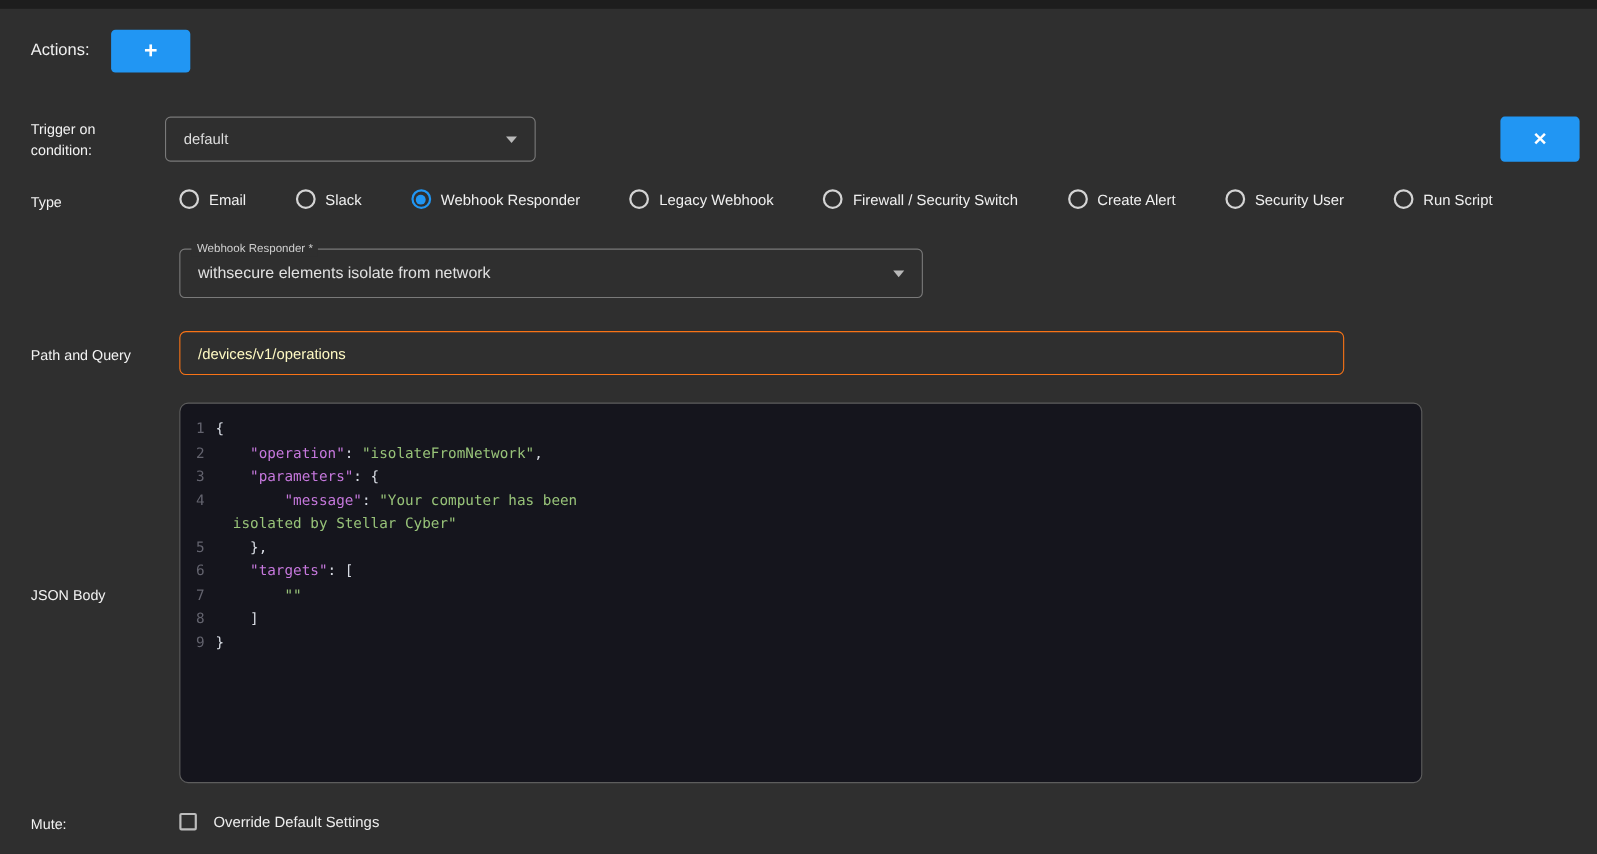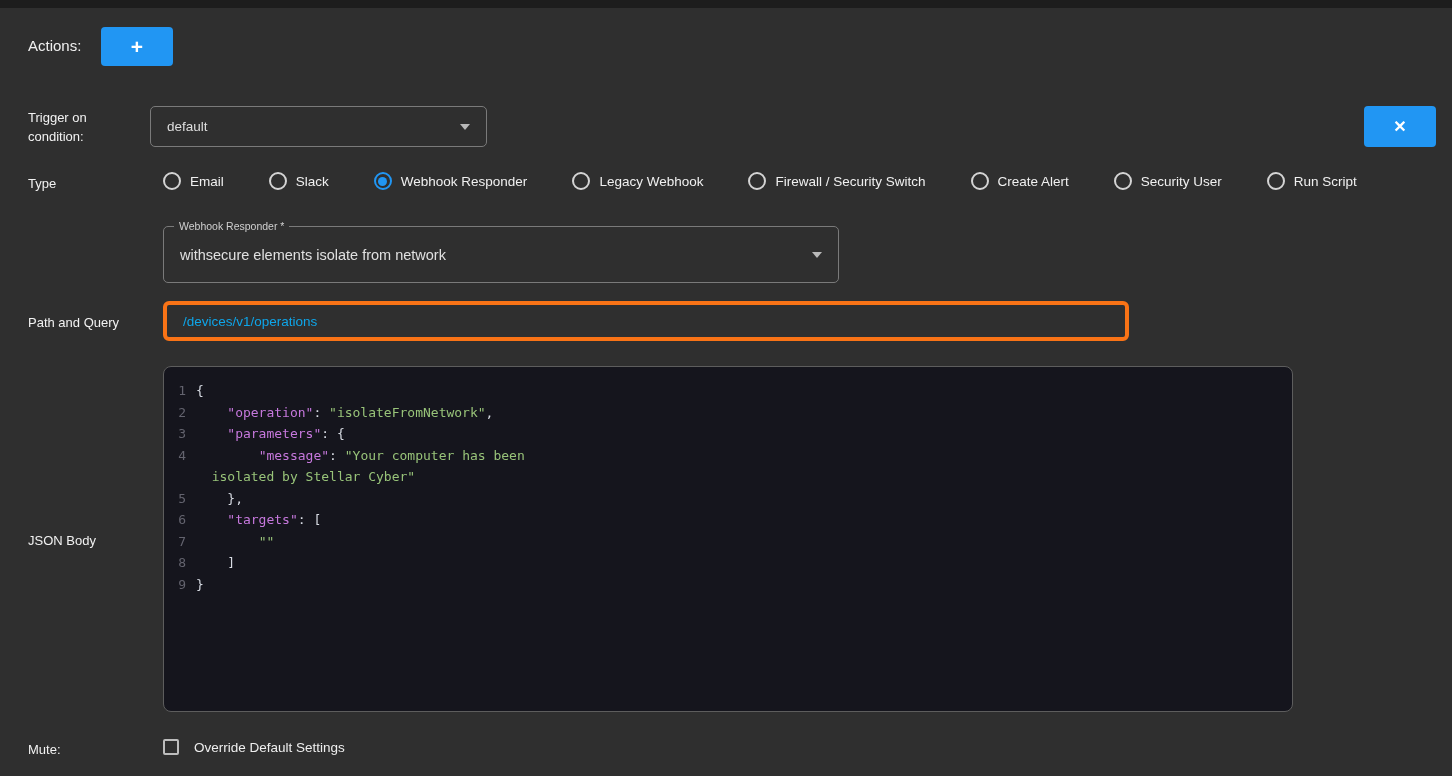--- a/index.html
+++ b/index.html
@@ -68,34 +68,34 @@
     width: 18px; height: 18px; border-radius: 50%;
     border: 2px solid #d4d4d4;
     display: flex; align-items: center; justify-content: center;
     flex: 0 0 auto;
   }
   .radio-dot { width: 9px; height: 9px; border-radius: 50%; background: transparent; }
   .radio-item.selected .radio-circle { border-color: var(--accent, #2196f3); }
   .radio-item.selected .radio-dot { background: var(--accent, #2196f3); }
   .radio-label { font-size: 13.5px; color: #f0f0f0; white-space: nowrap; }
   
-  .webhook-select { left: 163px; top: 226px; width: 676px; height: 57px; font-size: 14.5px; color: #e0e0e0; gap: 14px; }
+  .webhook-select { left: 163px; top: 226px; width: 676px; height: 45px; font-size: 14.5px; color: #e0e0e0; gap: 14px; }
   .float-label {
     position: absolute; top: -8px; left: 10px;
     font-size: 10.5px; color: #cfcfcf;
     background: #2f2f2f; padding: 0 5px;
     line-height: 14px;
   }
   
   .path-label { left: 28px; top: 314px; }
   .path-input {
-    position: absolute; left: 163px; top: 301px; width: 966px; height: 40px;
+    position: absolute; left: 163px; top: 301px; width: 1059px; height: 40px;
     background: transparent;
-    border: 4px solid #f97316; border-radius: 6px;
-    color: #0ea5e9; font-size: 13.5px;
+    border: 1px solid #f97316; border-radius: 6px;
+    color: #fef9c3; font-size: 13.5px;
     font-family: "Liberation Sans", sans-serif;
     padding: 0 16px; outline: none;
   }
   
   .json-label { left: 28px; top: 532px; }
   .editor {
     position: absolute; left: 163px; top: 366px; width: 1130px; height: 346px;
     background: var(--editor-bg, #15151d);
     border: 1px solid #5d5d5d; border-radius: 8px;
     padding: 13px 8px 0 0;

